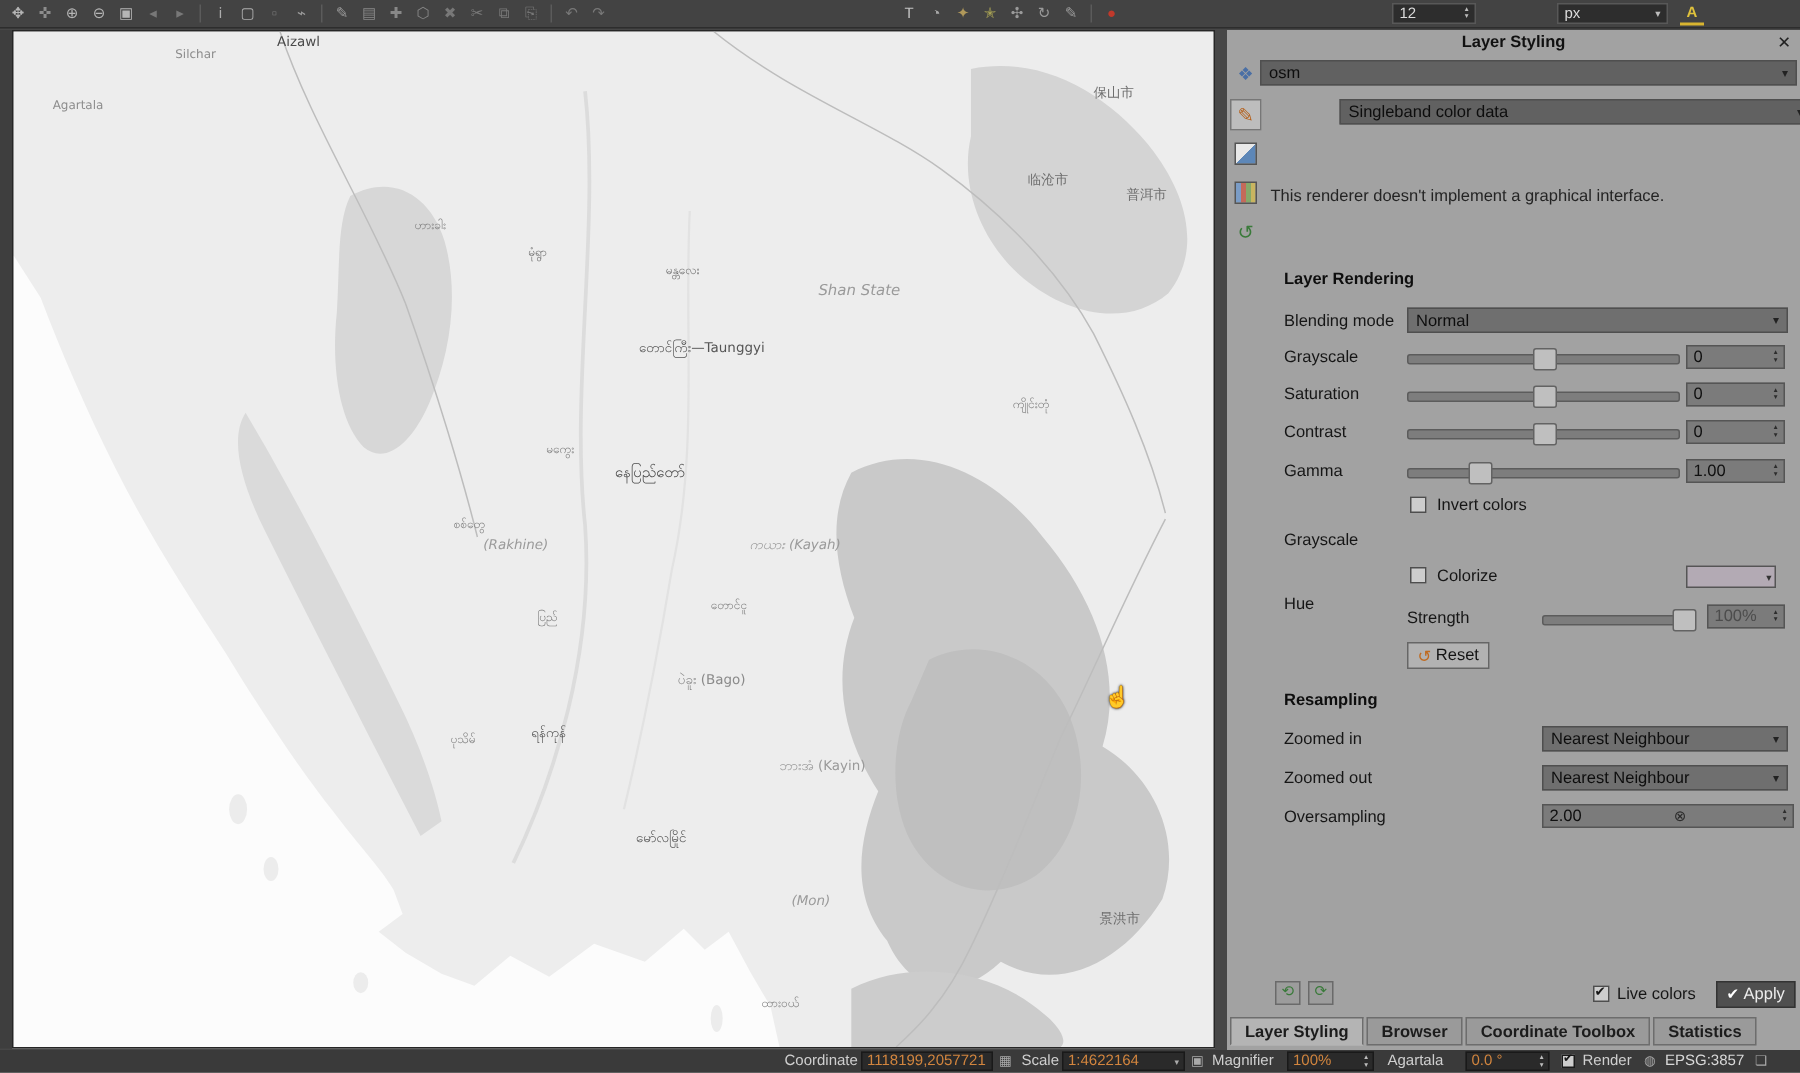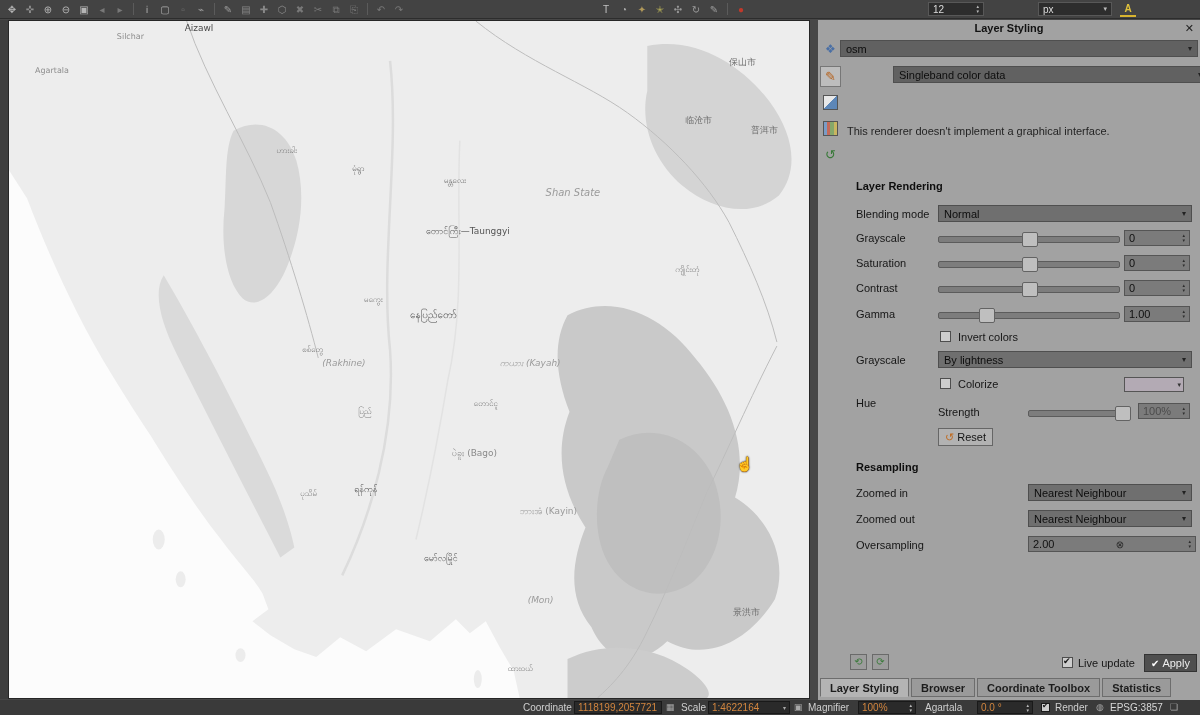--- a/index.html
+++ b/index.html
@@ -253,23 +253,20 @@
     </div>
     <div class="spin" style="left:306px;top:286px;width:66px;">
       <span>1.00</span>
       <span class="sa dark"></span>
     </div>
 
     <div class="cb" style="left:122px;top:311px;"></div>
     <div class="lbl" style="left:140px;top:311px;">Invert colors</div>
 
     <div class="lbl" style="left:38px;top:334px;">Grayscale</div>
-    <div class="dd" style="left:120px;top:331px;width:254px;">
-      <span>By lightness</span>
-    </div>
 
     <div class="lbl" style="left:38px;top:377px;">Hue</div>
     <div class="cb" style="left:122px;top:358px;"></div>
     <div class="lbl" style="left:140px;top:358px;">Colorize</div>
     <div class="swatch" style="left:306px;top:357px;width:60px;"></div>
 
     <div class="lbl" style="left:120px;top:386px;">Strength</div>
     <div class="slider" style="left:210px;top:390px;width:100px;">
       <div class="handle" style="left:calc(100% - 14px);"></div>
     </div>
@@ -298,21 +295,21 @@
     <div class="lbl" style="left:38px;top:519px;">Oversampling</div>
     <div class="spin" style="left:210px;top:516px;width:168px;">
       <span>2.00</span>
       <span style="margin-left:auto;color:#2a2a2a;font-size:10px;padding-right:3px;">⊗</span>
       <span class="sa dark"></span>
     </div>
 
     <div class="sq-btn" style="left:32px;top:634px;color:#3a7a3a;">⟲</div>
     <div class="sq-btn" style="left:54px;top:634px;color:#3a7a3a;">⟳</div>
     <div class="cb on" style="left:244px;top:637px;"></div>
-    <div class="lbl" style="left:260px;top:637px;">Live update</div>
+    <div class="lbl" style="left:260px;top:637px;">Live colors</div>
     <div class="apply" style="left:326px;top:634px;">
       <span class="ck">✔</span>
       <span>Apply</span>
     </div>
 
     <div class="tabs">
       <div class="tab active">Layer Styling</div>
       <div class="tab">Browser</div>
       <div class="tab">Coordinate Toolbox</div>
       <div class="tab">Statistics</div>

